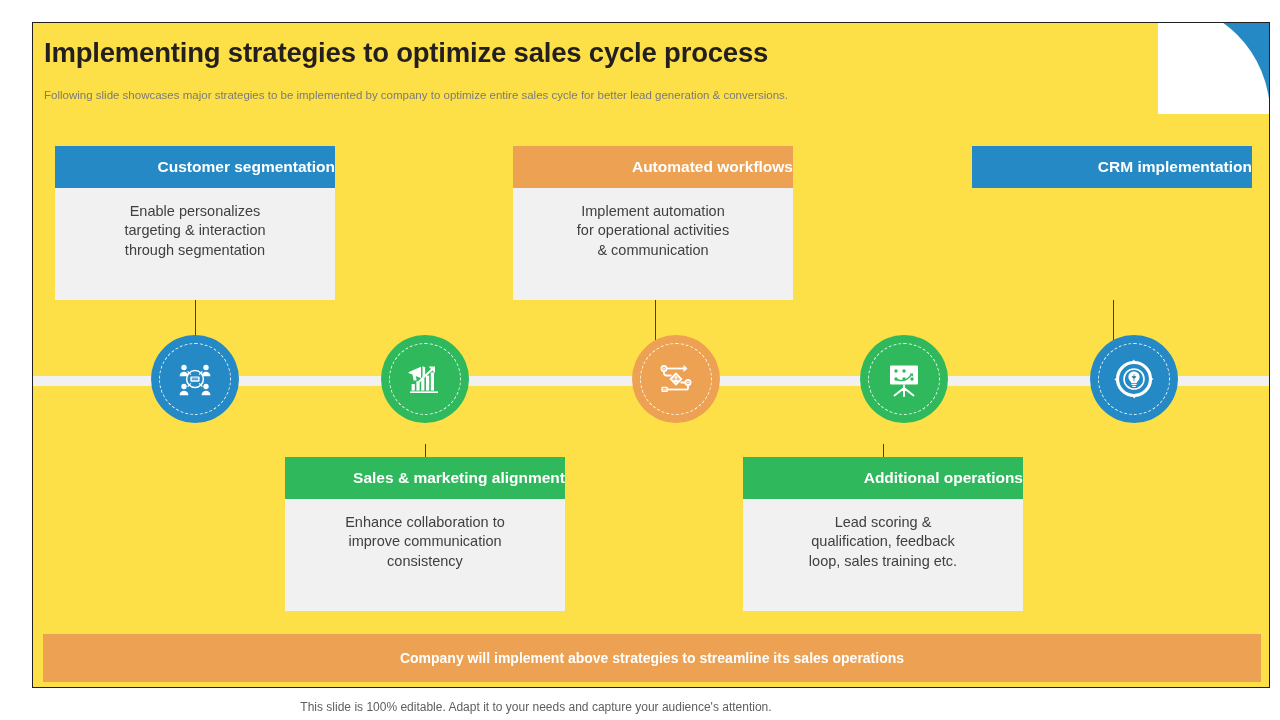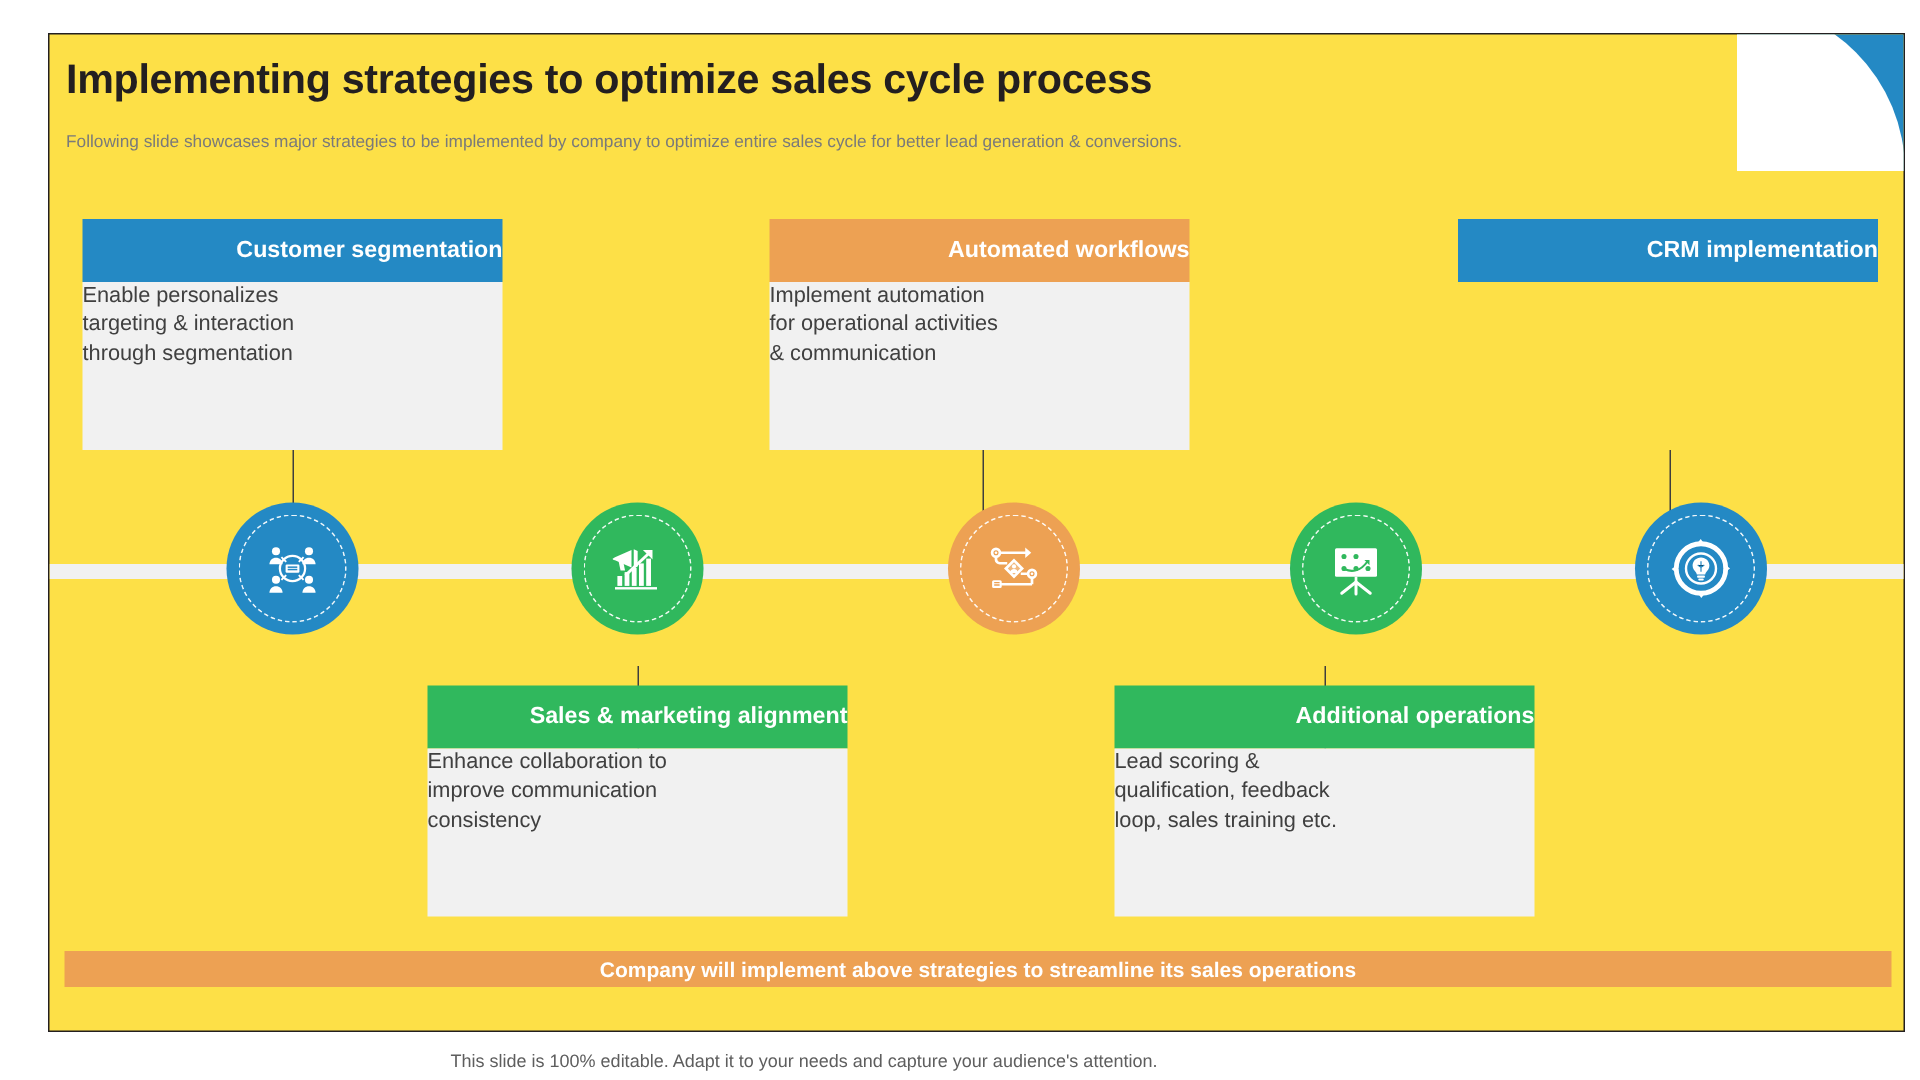--- a/index.html
+++ b/index.html
@@ -94,21 +94,23 @@
     height: 42px;
     line-height: 42px;
     text-align: right;
     color: #ffffff;
     font-size: 15.5px;
     font-weight: bold;
   }
   .card-body {
     background: #f1f1f1;
     height: 112px;
+    padding-top: 14px;
     box-sizing: border-box;
+    text-align: center;
     font-size: 14.5px;
     line-height: 1.33;
     color: #404040;
     white-space: pre-line;
   }
 
   .connector {
     position: absolute;
     width: 1px;
     background: #3e3e3e;
@@ -138,21 +140,21 @@
     position: relative;
     z-index: 2;
   }
 
   
   #banner {
     position: absolute;
     left: 10px;
     top: 611px;
     width: 1218px;
-    height: 24px;
+    height: 48px;
     background: #eda153;
     color: #ffffff;
     font-size: 14px;
     font-weight: bold;
     display: flex;
     align-items: center;
     justify-content: center;
   }
 
   #footer-note {

